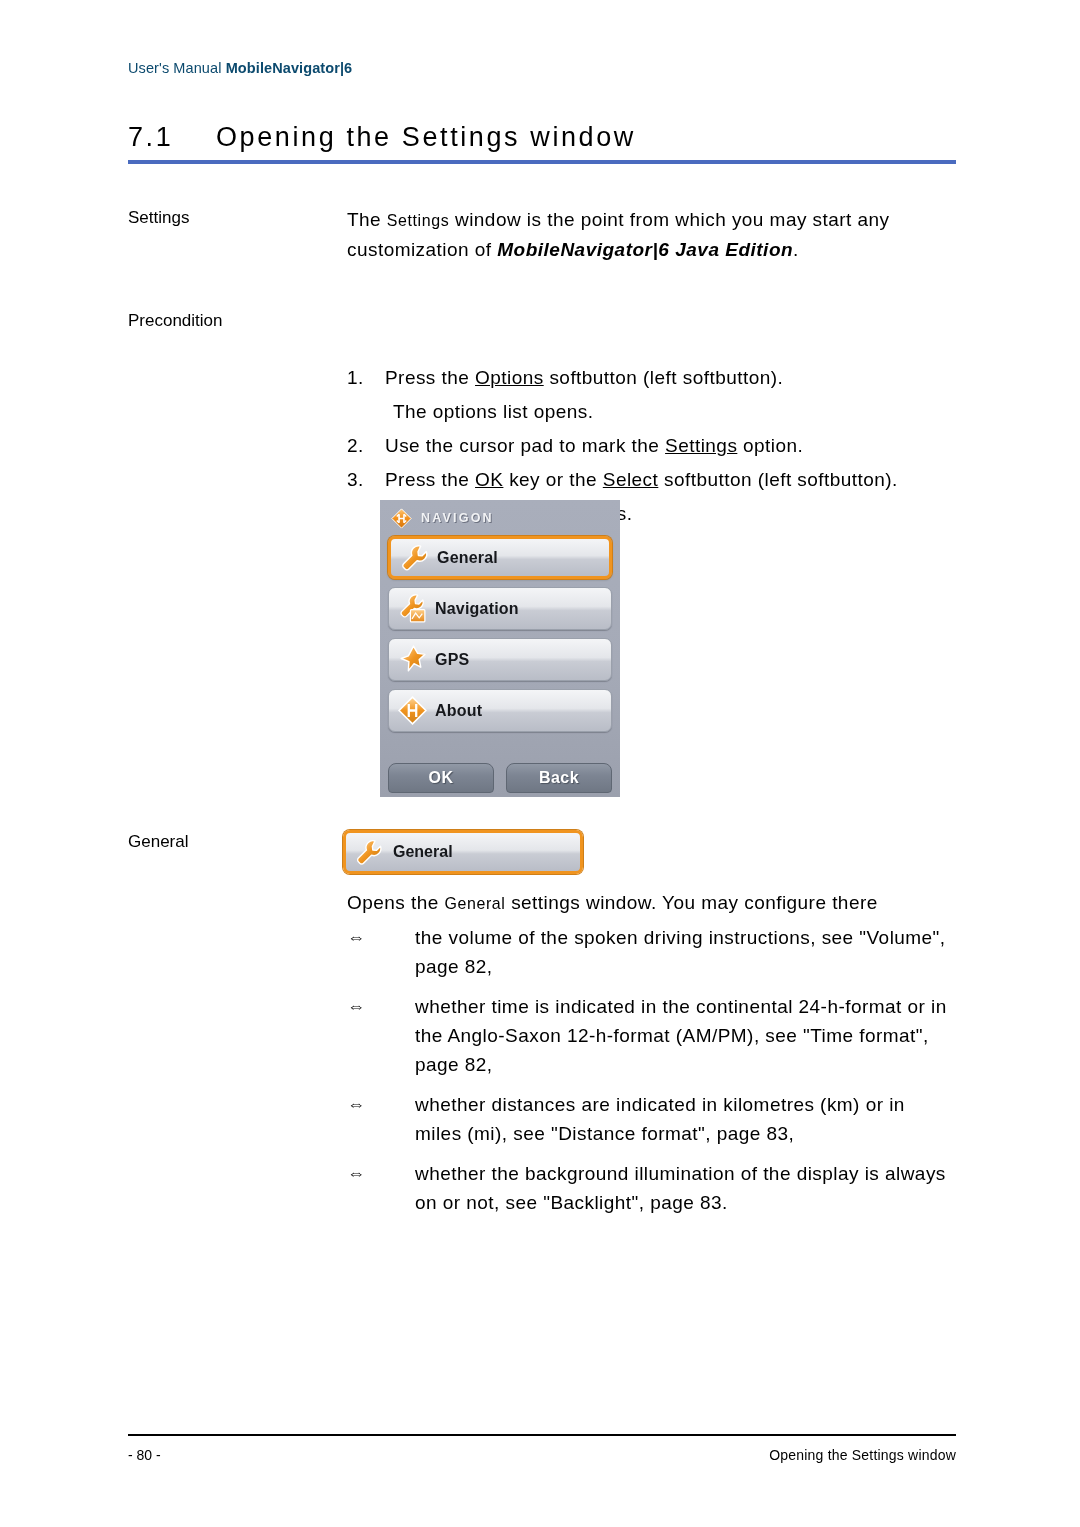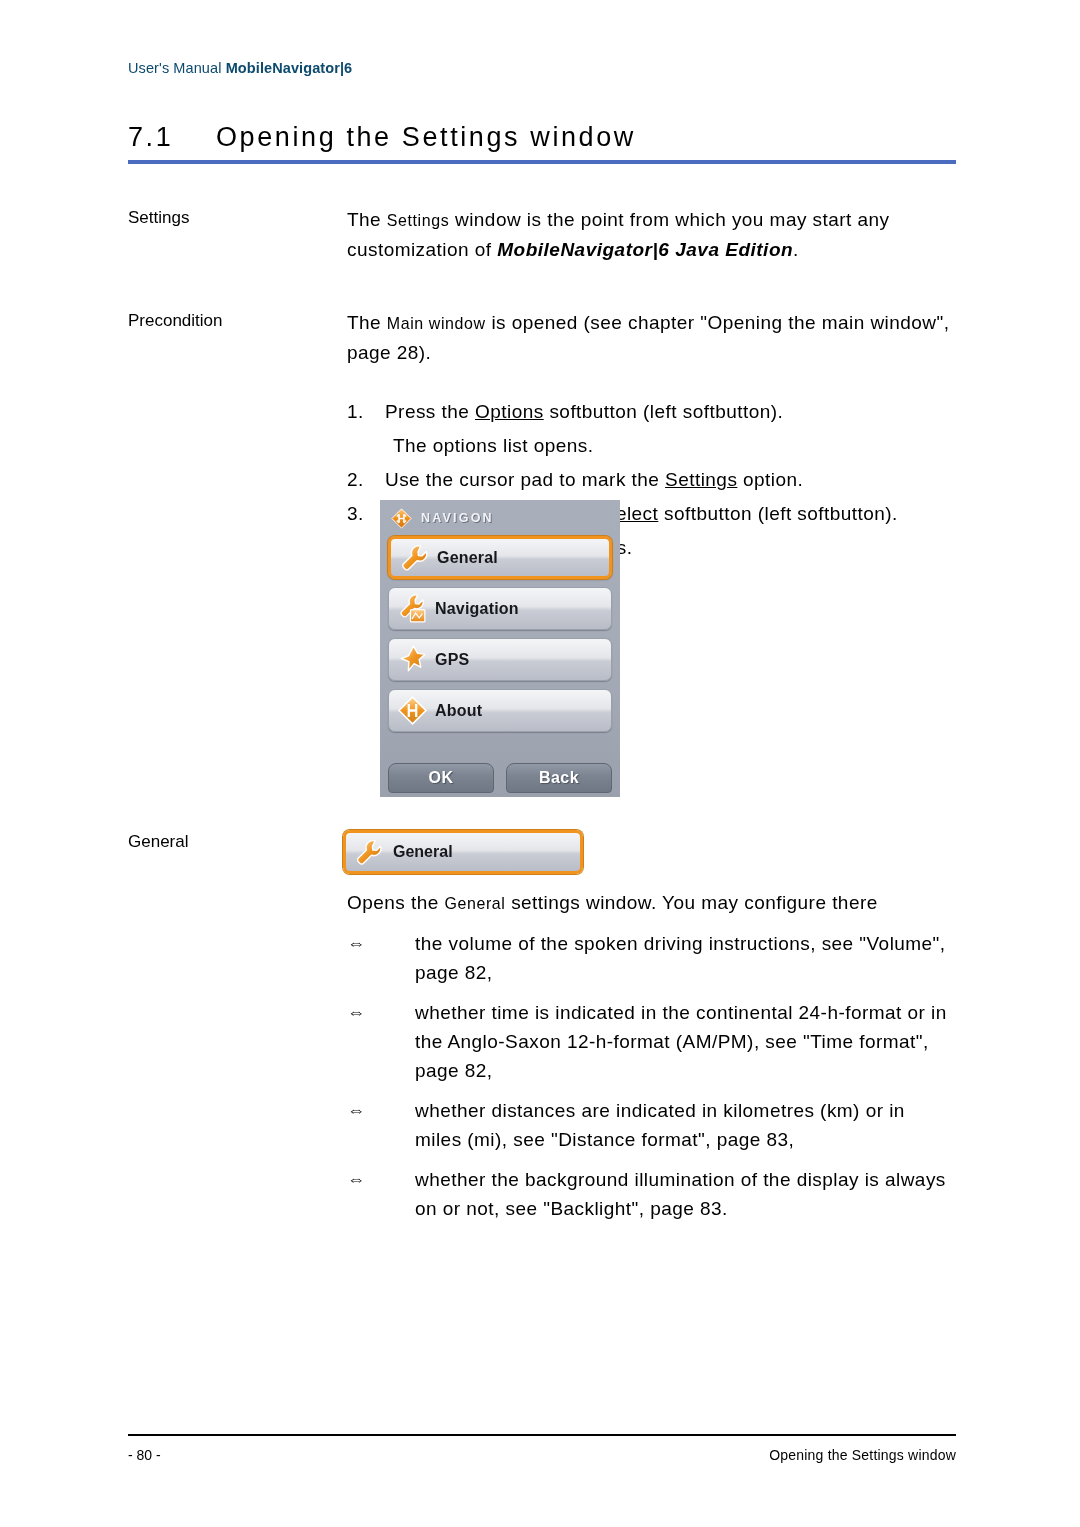--- a/index.html
+++ b/index.html
@@ -246,21 +246,21 @@
   
   .bullets {
     position: absolute;
     left: 347px;
     top: 888px;
     width: 610px;
     font-size: 19px;
     line-height: 29px;
     letter-spacing: 0.45px;
   }
-  .bullet-intro { margin-bottom: 11px; }
+  .bullet-intro { margin-bottom: 5px; }
   .bullet-row {
     display: flex;
     margin-bottom: 11px;
   }
   .bullet-mark {
     flex: 0 0 29px;
     width: 29px;
     font-size: 18px;
     line-height: 29px;
   }
@@ -308,23 +308,20 @@
     <div class="col-label">Settings</div>
     <div class="col-body">
       <span>The </span><span class="sc">Settings</span><span> window is the point from which you may start any customization of </span><span class="ital">MobileNavigator|6 Java Edition</span><span>.</span>
     </div>
   </div>
 
   <div class="gap-md"></div>
 
   <div class="row">
     <div class="col-label">Precondition</div>
-    <div class="col-body">
-      <span>The </span><span class="sc">Main window</span><span> is opened (see chapter "Opening the main window", page 28).</span>
-    </div>
   </div>
 
   <div class="row">
     <div class="col-label"></div>
     <div class="col-body">
       <div class="steps">
 
         <div class="step">
           <span class="step-num">1.</span>
           <span class="step-text"><span>Press the </span><span class="uline">Options</span><span> softbutton (left softbutton).</span></span>

